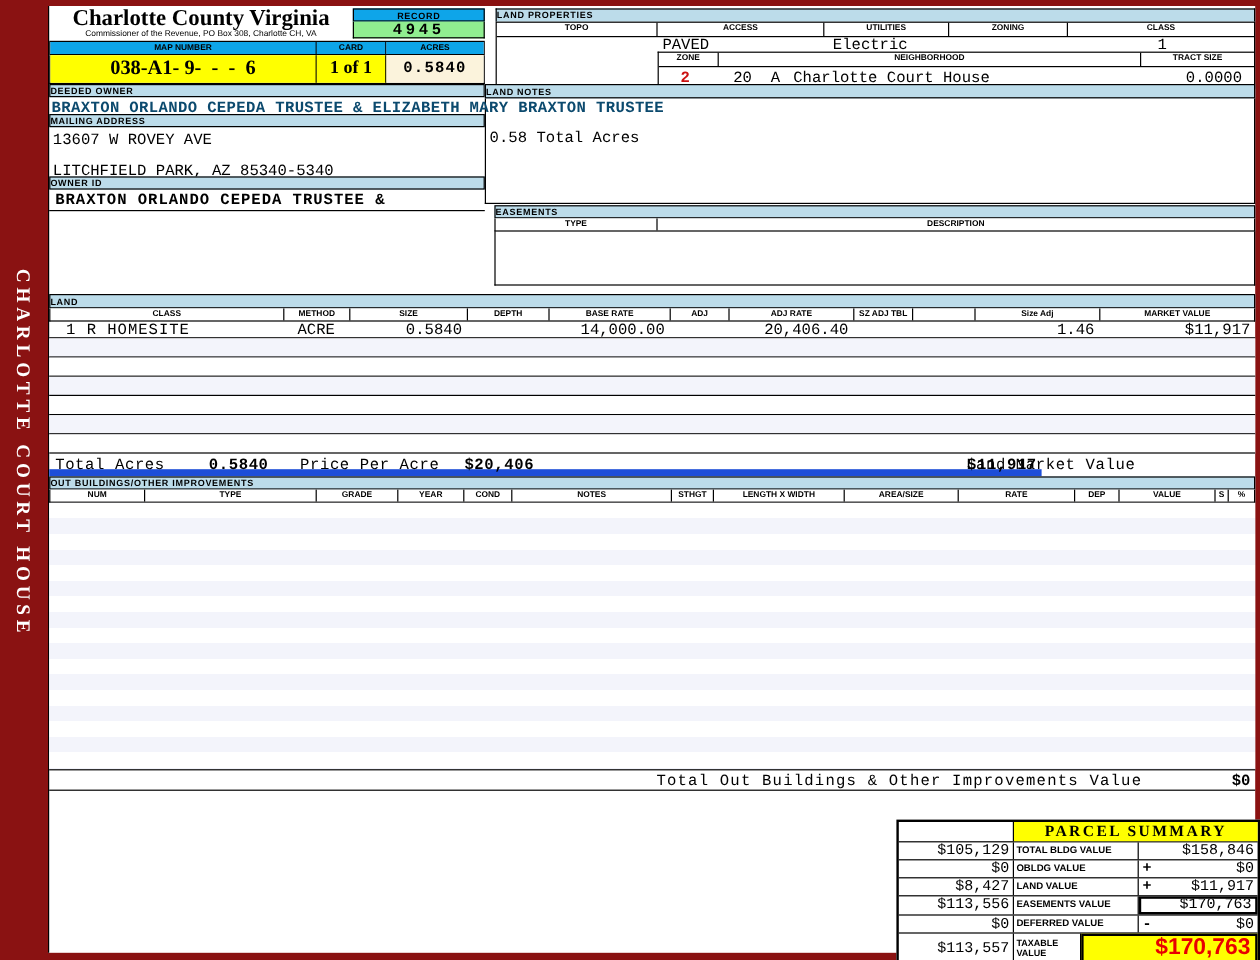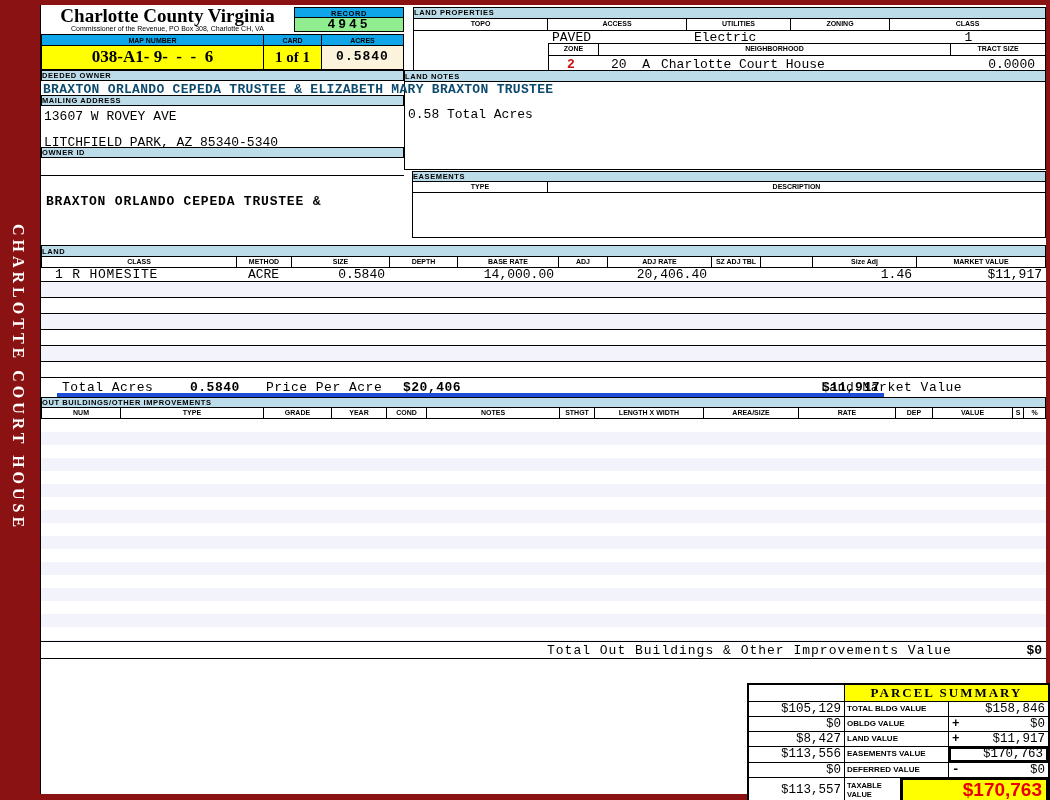--- a/index.html
+++ b/index.html
@@ -78,21 +78,21 @@
     <div class="t mono b red" style="left:2px;top:78px;letter-spacing:.3px;white-space:nowrap;z-index:5;">BRAXTON ORLANDO CEPEDA TRUSTEE &amp; ELIZABETH MARY BRAXTON TRUSTEE</div>
 
     <div class="bar" style="left:0;top:90px;width:363px;height:11px;">MAILING ADDRESS</div>
     <div class="abs" style="left:0;top:101px;width:363px;height:41px;">
       <div class="t mono" style="left:3px;top:4px;">13607 W ROVEY AVE</div>
       <div class="t mono" style="left:3px;top:30px;">LITCHFIELD PARK, AZ 85340-5340</div>
     </div>
 
     <div class="bar" style="left:0;top:142px;width:363px;height:11px;">OWNER ID</div>
     <div class="abs" style="left:0;top:153px;width:363px;height:17px;border-bottom:1px solid #000;">
-      <div class="t mono b" style="left:5px;top:2px;letter-spacing:.8px;margin-top:35px;">BRAXTON ORLANDO CEPEDA TRUSTEE &amp;</div>
+      <div class="t mono b" style="left:5px;top:2px;letter-spacing:.8px;">BRAXTON ORLANDO CEPEDA TRUSTEE &amp;</div>
     </div>
 
     <div class="bar" style="left:372px;top:2px;width:633px;height:11px;border-bottom:none;">LAND PROPERTIES</div>
     <div class="abs" style="left:372px;top:13px;width:633px;border:1px solid #000;box-sizing:border-box;">
       <div style="display:flex;height:11px;border-bottom:1px solid #000;">
         <div class="c" style="width:134px;border-right:1px solid #000;box-sizing:border-box;font-size:7px;font-weight:bold;text-align:center;line-height:10px;">TOPO</div>
         <div class="c" style="width:139px;border-right:1px solid #000;box-sizing:border-box;font-size:7px;font-weight:bold;text-align:center;line-height:10px;">ACCESS</div>
         <div class="c" style="width:104px;border-right:1px solid #000;box-sizing:border-box;font-size:7px;font-weight:bold;text-align:center;line-height:10px;">UTILITIES</div>
         <div class="c" style="width:99px;border-right:1px solid #000;box-sizing:border-box;font-size:7px;font-weight:bold;text-align:center;line-height:10px;">ZONING</div>
         <div class="c" style="flex:1;font-size:7px;font-weight:bold;text-align:center;line-height:10px;">CLASS</div>
@@ -151,21 +151,21 @@
       <span class="t mono" style="left:566px;top:0;width:100px;text-align:right;">20,406.40</span>
       <span class="t mono" style="left:771px;top:0;width:100px;text-align:right;">1.46</span>
       <span class="t mono" style="left:875px;top:0;width:126px;text-align:right;">$11,917</span>
     </div>
     <div class="abs" style="left:0;top:277px;width:1005px;height:16px;background:#f3f4fb;border-bottom:1px solid #000;box-sizing:border-box;"></div>
     <div class="abs" style="left:0;top:293px;width:1005px;height:16px;background:#ffffff;border-bottom:1px solid #000;box-sizing:border-box;"></div>
     <div class="abs" style="left:0;top:309px;width:1005px;height:16px;background:#f3f4fb;border-bottom:1px solid #000;box-sizing:border-box;"></div>
     <div class="abs" style="left:0;top:325px;width:1005px;height:16px;background:#ffffff;border-bottom:1px solid #000;box-sizing:border-box;"></div>
     <div class="abs" style="left:0;top:341px;width:1005px;height:16px;background:#f3f4fb;border-bottom:1px solid #000;box-sizing:border-box;"></div>
     <div class="abs" style="left:0;top:357px;width:1005px;height:16px;background:#ffffff;border-bottom:1px solid #000;box-sizing:border-box;"></div>
-    <div class="abs" style="left:16px;top:373px;width:827px;height:19px;border-bottom:4px solid #1d4ed8;box-sizing:border-box;">
+    <div class="abs" style="left:0;top:373px;width:827px;height:19px;border-bottom:6px solid #1d4ed8;box-sizing:border-box;">
       <span class="t mono" style="left:5px;top:3px;letter-spacing:.5px;">Total Acres</span>
       <span class="t mono b" style="left:133px;top:3px;letter-spacing:.5px;">0.5840</span>
       <span class="t mono" style="left:209px;top:3px;letter-spacing:.5px;">Price Per Acre</span>
       <span class="t mono b" style="left:346px;top:3px;letter-spacing:.5px;">$20,406</span>
       <span class="t mono" style="left:764px;top:3px;letter-spacing:.5px;">Land Market Value</span>
       <span class="t mono b" style="right:4px;top:3px;letter-spacing:.5px;">$11,917</span>
     </div>
 
     <div class="bar" style="left:0;top:392px;width:1005px;height:11px;">OUT BUILDINGS/OTHER IMPROVEMENTS</div>
     <div class="hdr-row" style="left:0;top:403px;width:1005px;height:11px;">

